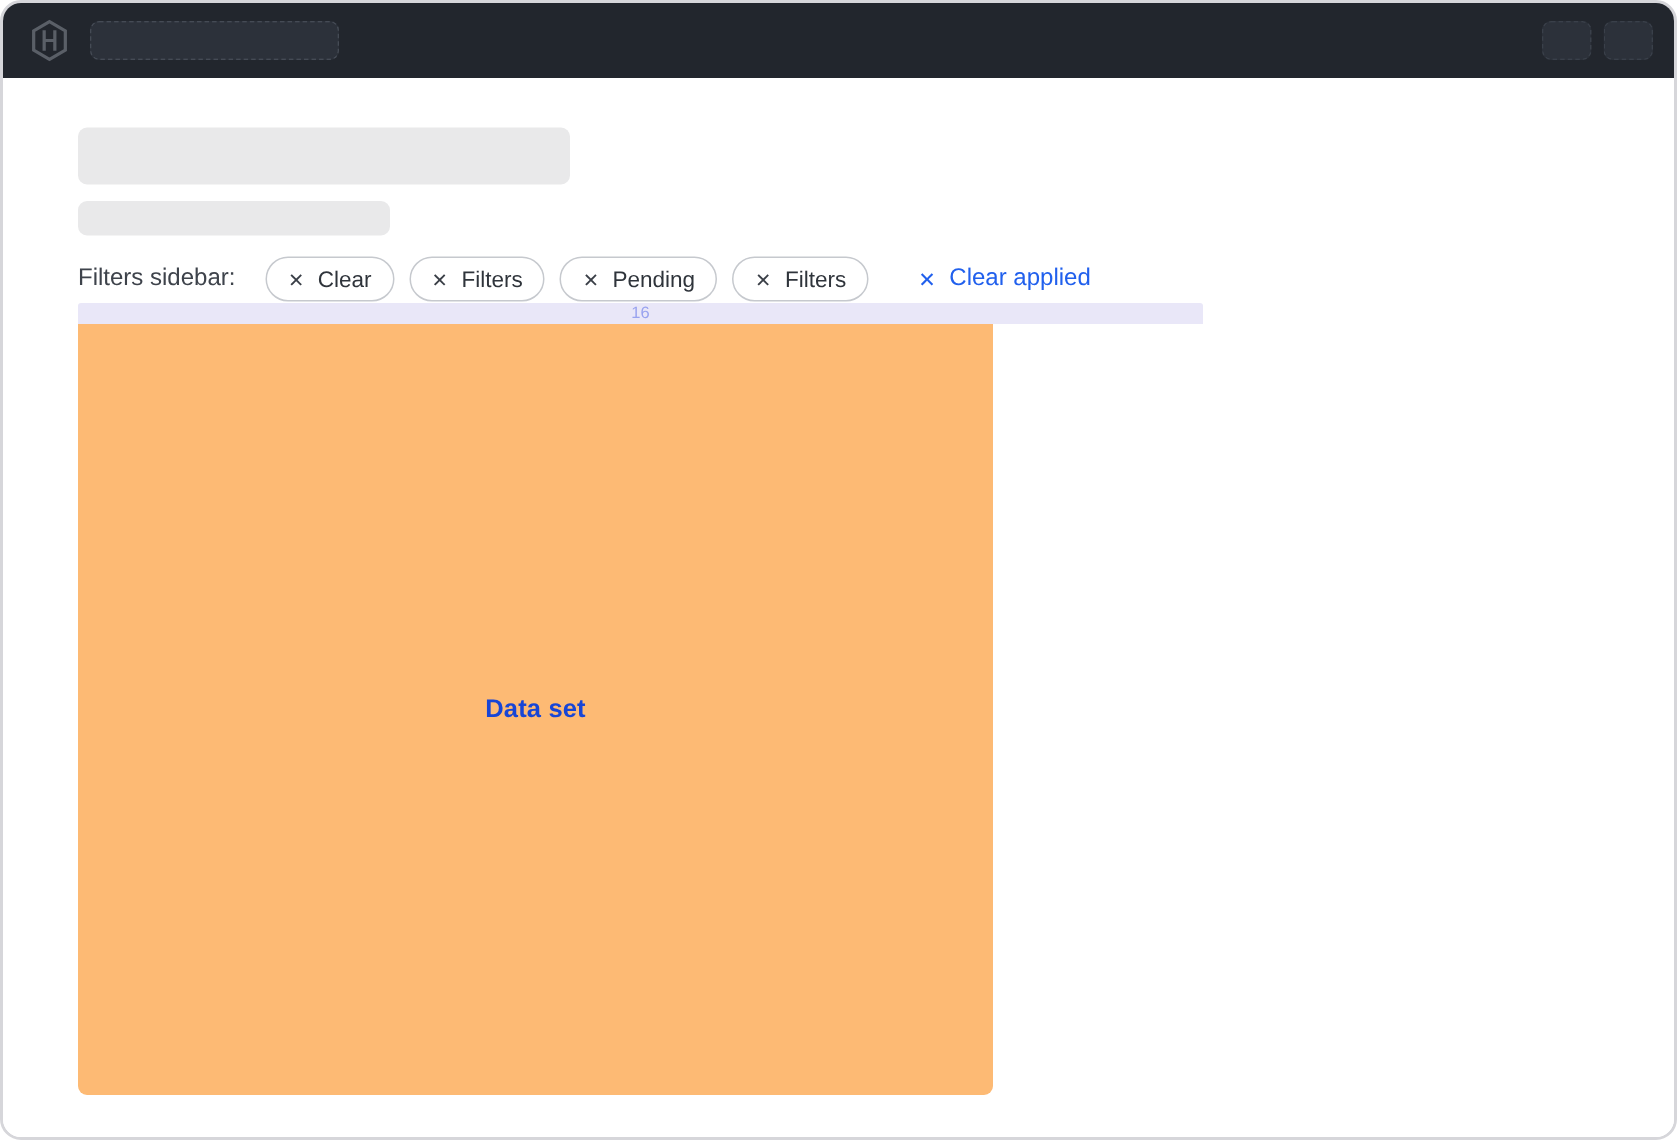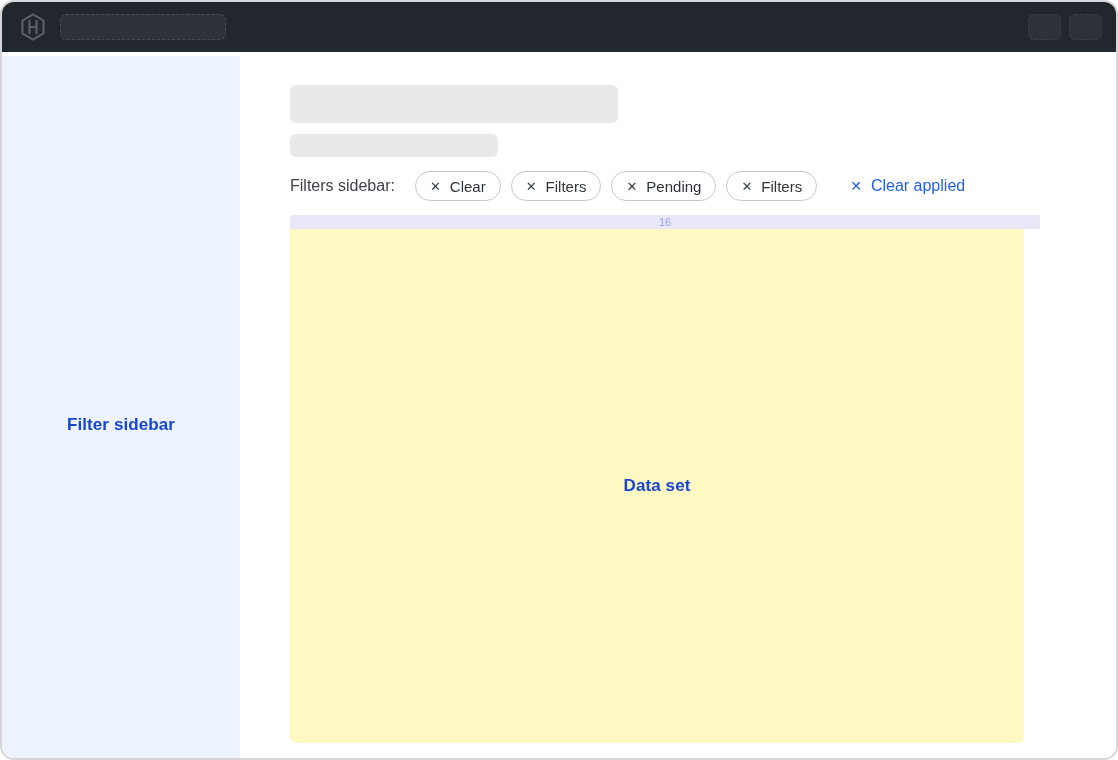--- a/index.html
+++ b/index.html
@@ -86,30 +86,30 @@
     margin-left: 23px;
     background: none; border: none;
     font-family: inherit; font-size: 16px; font-weight: 500;
     color: #2160ed;
     cursor: pointer;
     line-height: 1;
   }
   .clear-x { font-size: 14px; line-height: 1; }
   
   .count-bar {
-    width: 750px; height: 14px; margin-top: 14px;
+    width: 750px; height: 14px; margin-top: 1px;
     background: #e9e7f8;
     border-radius: 2px 2px 0 0;
     text-align: center;
     font-size: 11px; line-height: 14px;
     color: #99a3ef;
   }
   .dataset {
-    width: 734px; height: 514px;
-    background: #fef9c3;
+    width: 610px; height: 514px;
+    background: #fdba74;
     border-radius: 0 0 6px 6px;
     display: flex; align-items: center; justify-content: center;
   }
   .dataset-label {
     font-size: 17px; font-weight: 700;
     color: #1745d6;
     letter-spacing: 0.1px;
   }
 </style>
 </head>
@@ -127,23 +127,20 @@
       </svg>
     </span>
     <div class="nav-ph"></div>
     <div class="nav-spacer"></div>
     <div class="nav-sq"></div>
     <div class="nav-sq"></div>
   </div>
 
   <div class="app-body">
 
-    <div class="sidebar">
-      <div class="sidebar-label">Filter sidebar</div>
-    </div>
 
     <div class="main">
 
       <div class="ph-lg"></div>
       <div class="ph-sm"></div>
 
       <div class="filters-row">
         <span class="filters-label">Filters sidebar:</span>
 
         <button class="chip">

